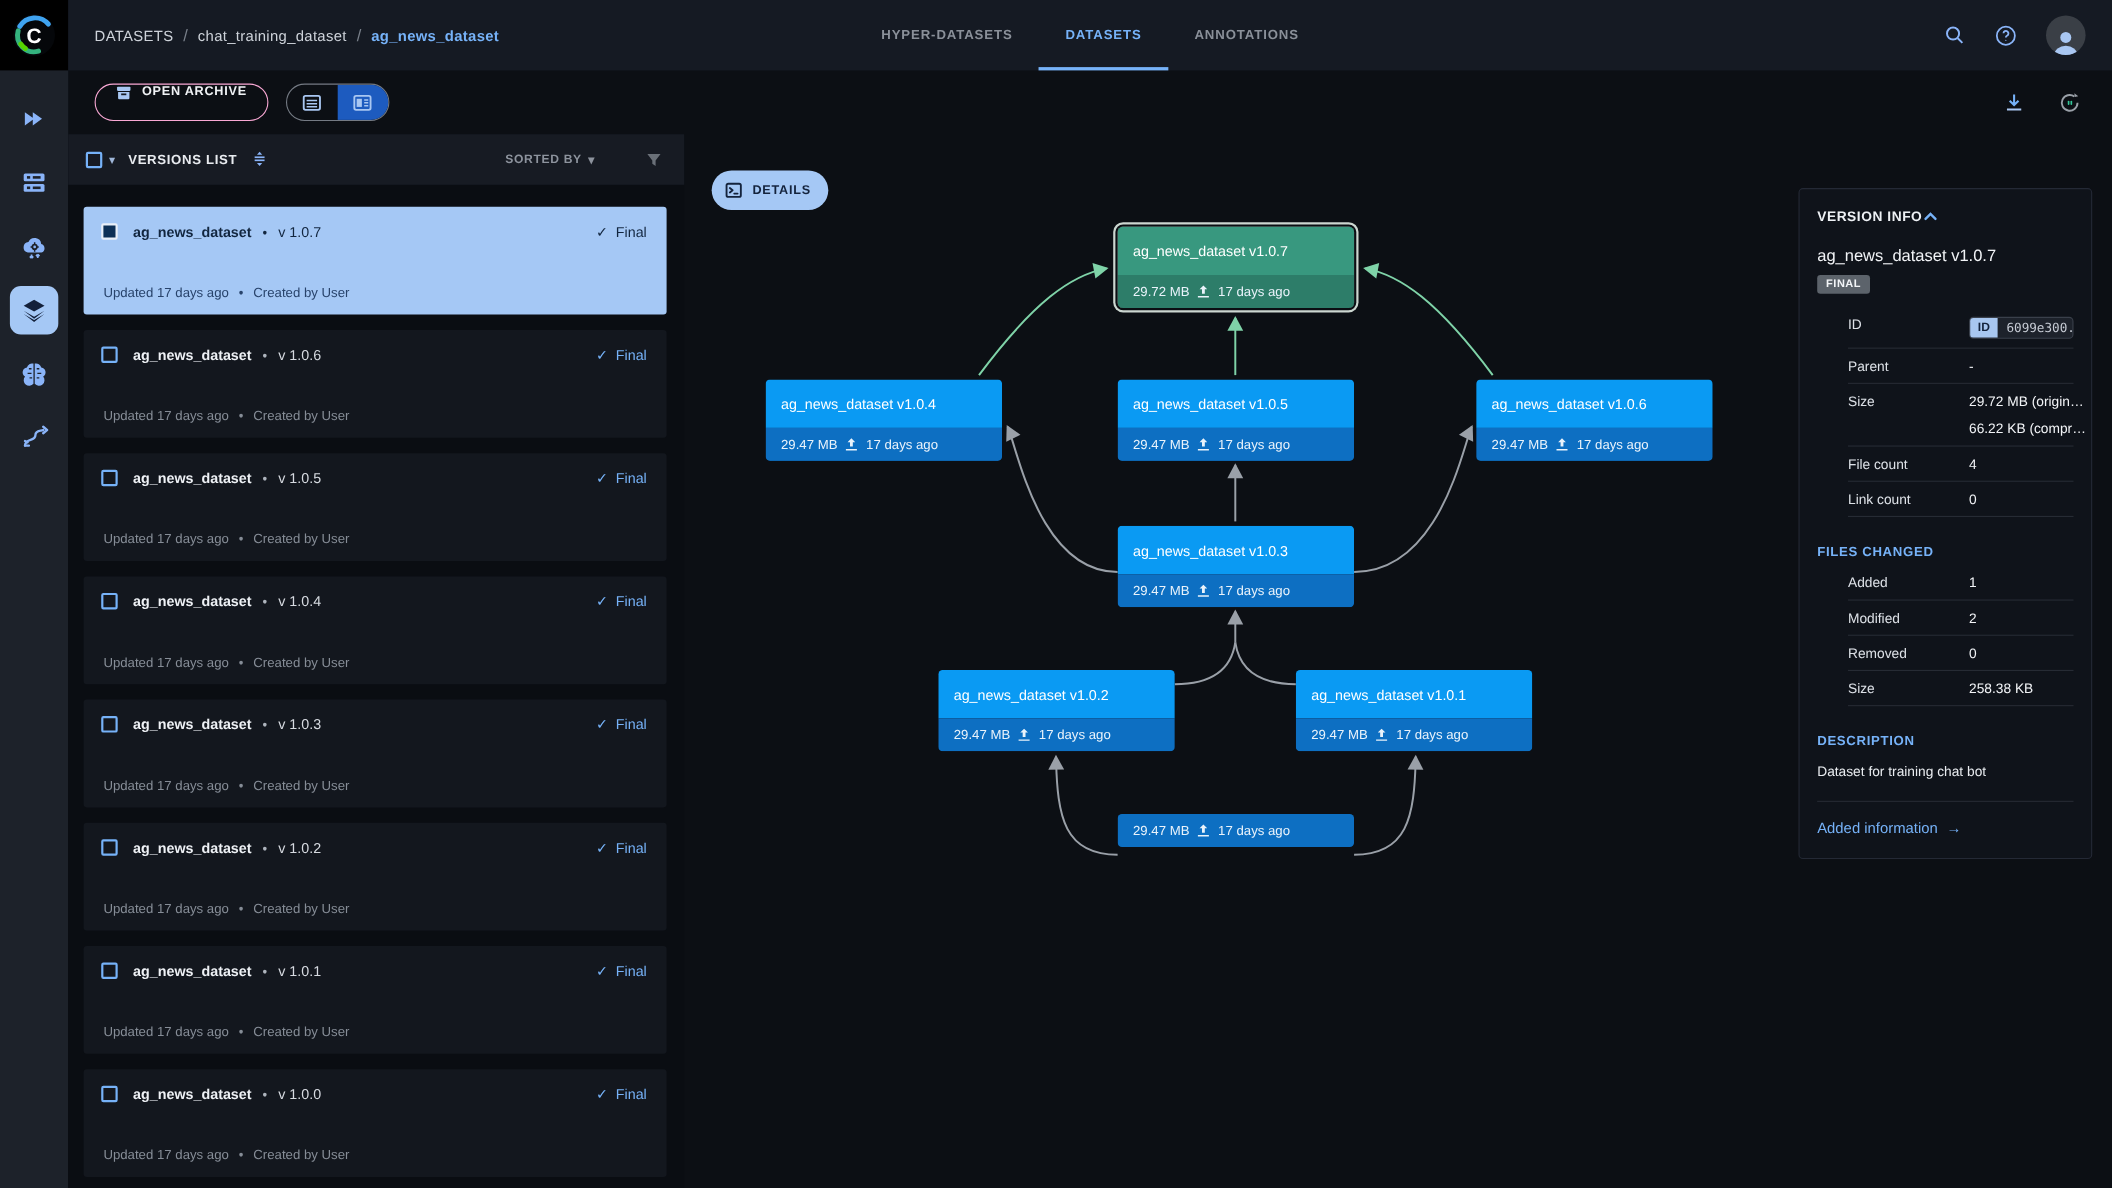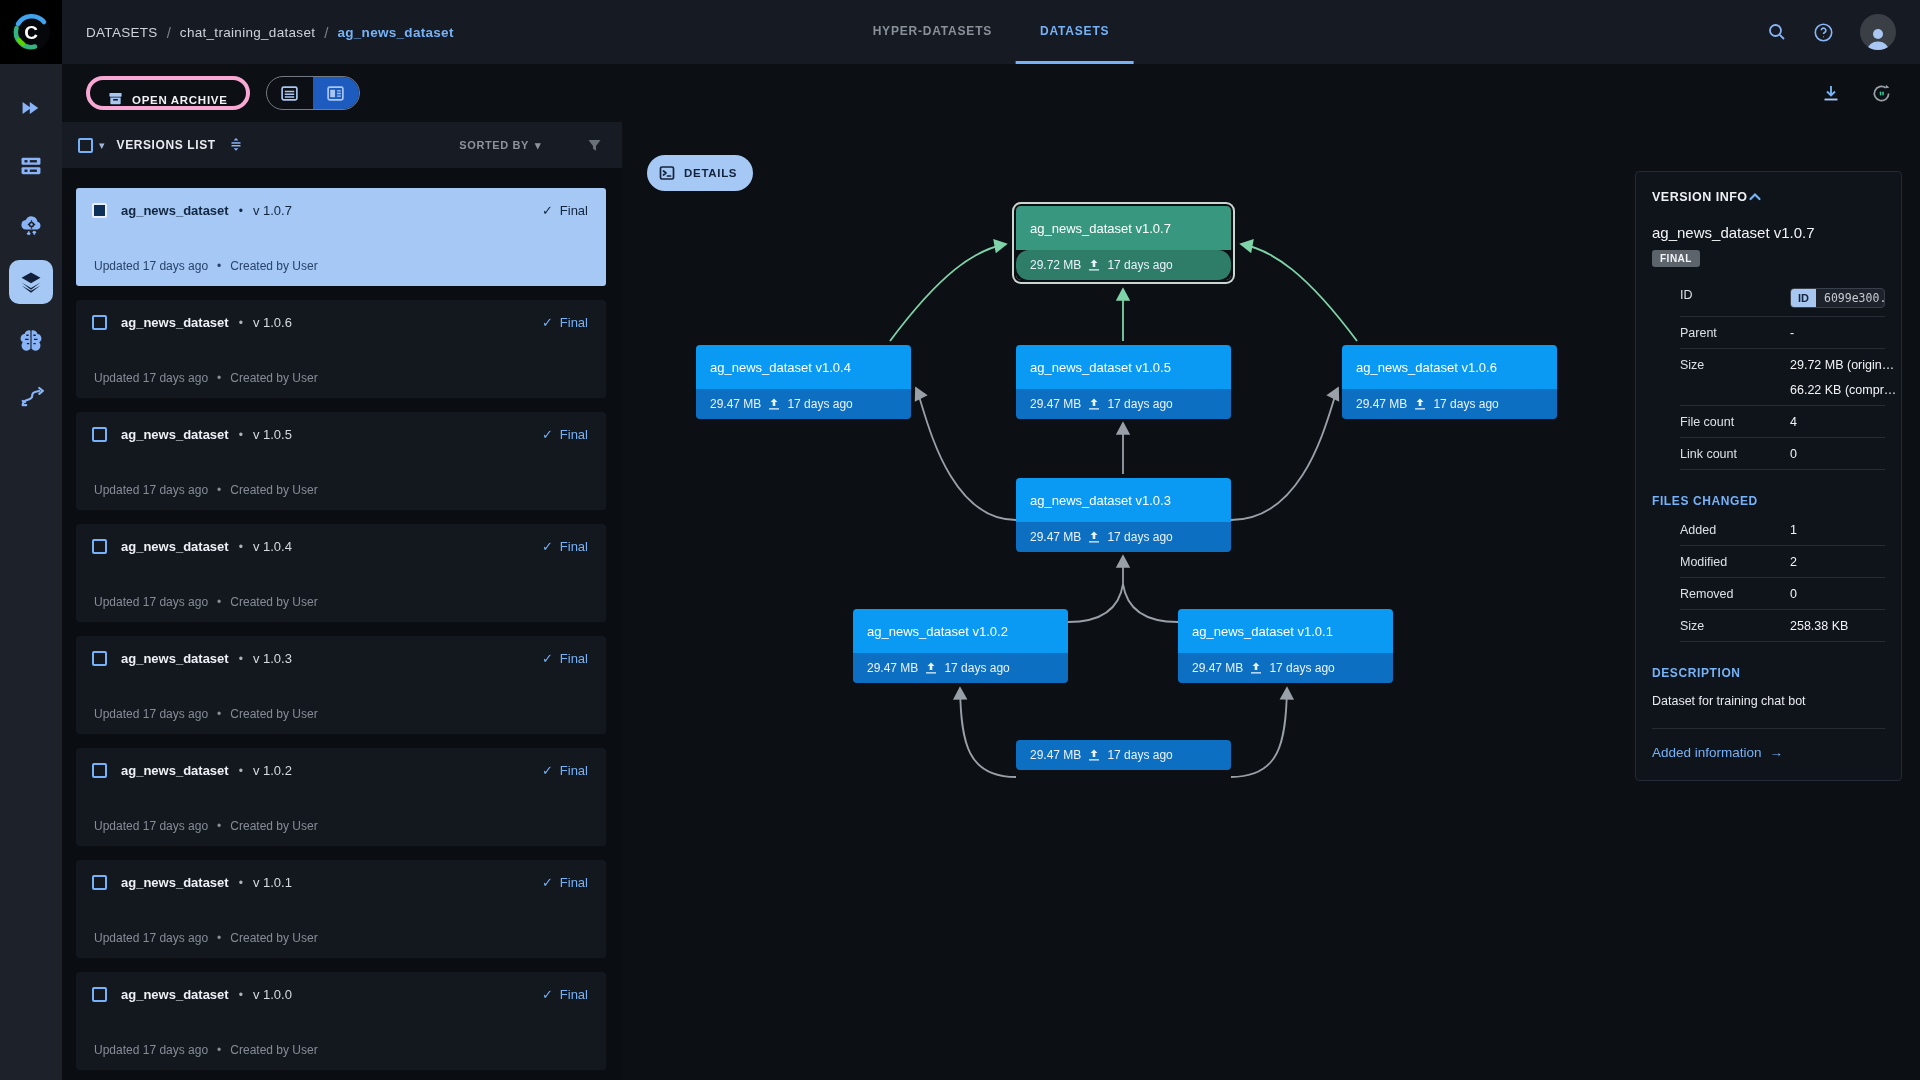--- a/index.html
+++ b/index.html
@@ -27,21 +27,21 @@
   .tabs { position:absolute; left:50%; transform:translateX(-50%); top:0; height:64px; display:flex; }
   .tab { height:64px; display:flex; align-items:center; padding:0 24px; font-size:12px; font-weight:bold;
     letter-spacing:.8px; color:#8a9099; cursor:pointer; border-bottom:3px solid transparent; }
   .tab.active { color:#76b2f8; border-bottom-color:#76b2f8; }
   .top-actions { position:absolute; right:24px; top:0; height:64px; display:flex; align-items:center; gap:26px; }
   .icon-btn { color:#8ab4f8; display:flex; align-items:center; justify-content:center; cursor:pointer; }
   .avatar { width:36px; height:36px; border-radius:50%; background:#3a3f46; display:flex; align-items:flex-end; justify-content:center; overflow:hidden; }
 
   
   .toolbar { height:58px; display:flex; align-items:center; padding:0 28px 0 24px; flex-shrink:0; }
-  .btn-archive { display:flex; align-items:flex-end; gap:9px; height:34px; padding:0 18px; border:4px solid #f9a8d4;
+  .btn-archive { display:flex; align-items:flex-start; gap:9px; height:34px; padding:0 18px; border:1px solid #f9a8d4;
     border-radius:17px; color:#f0f2f5; font-size:11.5px; font-weight:bold; letter-spacing:.7px; background:transparent; cursor:pointer; }
   .btn-archive svg { color:#a9c7f2; }
   .view-toggle { display:flex; margin-left:16px; border:1px solid #747a83; border-radius:17px; overflow:hidden; height:34px; }
   .view-seg { width:46px; height:100%; display:flex; align-items:center; justify-content:center; color:#a9c7f2; cursor:pointer; }
   .view-seg.active { background:#1d5bbf; }
   .toolbar-right { margin-left:auto; display:flex; align-items:center; gap:30px; }
 
   
   .content { flex:1; display:flex; position:relative; min-height:0; }
 
@@ -73,21 +73,21 @@
   .details-btn { position:absolute; left:25px; top:33px; height:36px; padding:0 16px 0 12px; background:#a5c8f5;
     border:none; border-radius:18px; display:flex; align-items:center; gap:9px; color:#14233c; font-size:11.5px;
     font-weight:bold; letter-spacing:.7px; cursor:pointer; z-index:5; }
   .canvas { position:absolute; left:0; top:0; width:998px; height:958px; }
   .edges { position:absolute; left:0; top:0; }
   .node { position:absolute; width:215px; border-radius:4px; overflow:hidden; cursor:pointer; z-index:2; }
   .node-title { height:44px; display:flex; align-items:center; padding-left:14px; font-size:13px; color:#fff; background:#0a9af3; }
   .node-strip { height:30px; display:flex; align-items:center; gap:7px; padding-left:14px; font-size:12px; color:#eaf3fb; background:#0d6fc2; }
   .node.green { border-radius:5px; box-shadow:0 0 0 2px #0b0e13, 0 0 0 4px #ccd6d0; }
   .node.green .node-title { background:#38987f; }
-  .node.green .node-strip { background:#2d7d69;border-radius:13px; }
+  .node.green .node-strip { background:#2d7d69; }
   .upl { flex-shrink:0; display:flex; }
 
   
   .info-card { position:absolute; right:18px; top:49px; width:267px; background:#0f131a; border:1px solid #242935;
     border-radius:4px; padding:14px 16px 20px 16px; z-index:6; }
   .ic-head { display:flex; align-items:center; justify-content:flex-start; padding:4px 0 10px 0; }
   .ic-title { font-size:12.5px; font-weight:bold; letter-spacing:.5px; color:#eef1f5; }
   .chev-up { color:#76b2f8; cursor:pointer; display:flex; }
   .ic-name { font-size:15px; color:#f2f4f7; margin-top:10px; }
   .badge { display:inline-block; background:#5c636b; color:#f2f4f7; font-size:10px; font-weight:bold;
@@ -176,20 +176,21 @@
       <div class="crumbs">
         <span class="crumb">DATASETS</span>
         <span class="crumb-sep">/</span>
         <span class="crumb">chat_training_dataset</span>
         <span class="crumb-sep">/</span>
         <span class="crumb crumb-current">ag_news_dataset</span>
       </div>
       <nav class="tabs">
         <div class="tab">HYPER-DATASETS</div>
         <div class="tab active">DATASETS</div>
+        <div class="tab">ANNOTATIONS</div>
       </nav>
       <div class="top-actions">
         <span class="icon-btn">
           <svg width="20" height="20" viewBox="0 0 20 20" fill="none" stroke="currentColor" stroke-width="1.8">
               <circle cx="8.5" cy="8.5" r="5.5"></circle>
               <path d="M12.8 12.8 L17 17"></path>
             </svg>
         </span>
         <span class="icon-btn">
           <svg width="21" height="21" viewBox="0 0 22 22" fill="none" stroke="currentColor" stroke-width="1.7">

